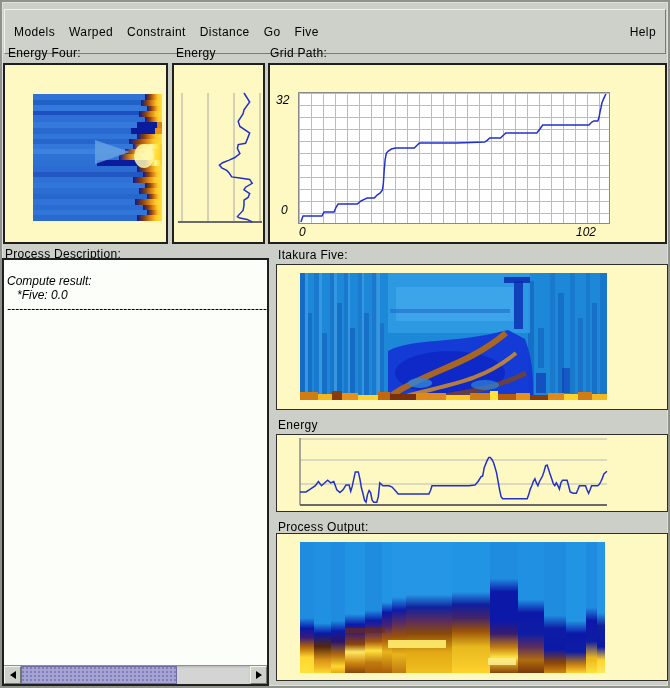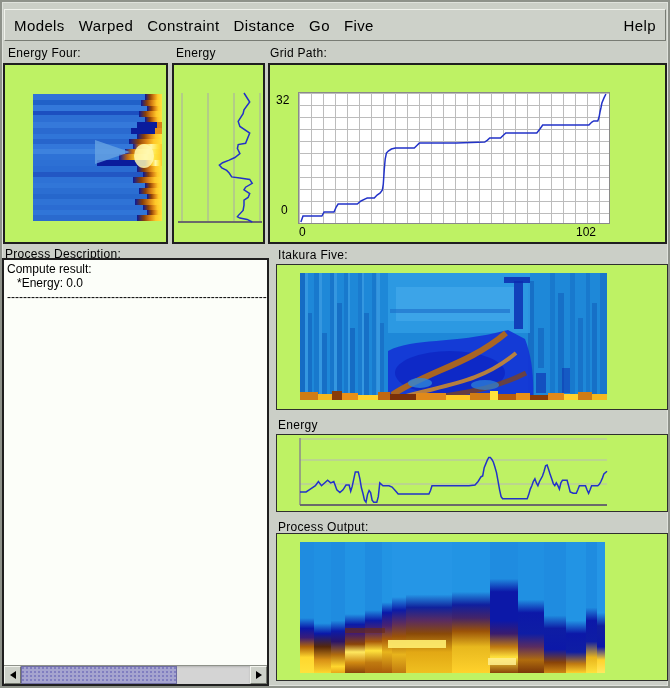--- a/index.html
+++ b/index.html
@@ -3,49 +3,49 @@
 <meta charset="utf-8">
 <style>
   html,body{margin:0;padding:0;background:#9aa098;}
   .window{
     position:relative;width:670px;height:688px;background:#cbcfc7;overflow:hidden;
     font-family:"Liberation Sans","DejaVu Sans",sans-serif;color:#000;
     box-shadow: inset 0 0 0 2px #8e928a, inset 0 0 0 3px rgba(240,242,236,.55);
   }
   
   .menubar{
-    position:absolute;left:4px;top:9px;right:4px;height:32px;background:#cdd1c9;
+    position:absolute;left:4px;top:9px;right:4px;height:45px;background:#cdd1c9;
     border-top:1px solid #f0f2ec;border-left:1px solid #f0f2ec;
     border-bottom:1px solid #787c74;border-right:1px solid #787c74;
     display:flex;align-items:center;padding:0 9px;gap:14px;
-    font-size:15px;letter-spacing:.4px;box-sizing:border-box;
+    font-size:12px;letter-spacing:.4px;box-sizing:border-box;
   }
   .menu-item{white-space:nowrap;cursor:default;}
   .menu-spacer{flex:1;}
   
   .sec-label{position:absolute;font-size:12px;letter-spacing:.3px;white-space:nowrap;}
   
-  .panel{position:absolute;background:#bef264;box-sizing:border-box;}
+  .panel{position:absolute;background:#fef9c3;box-sizing:border-box;font-style:italic;}
   .panel.dark{border:2px solid #1f1f1f;}
   .panel.thin{border:1px solid #2e2e2e;}
   .spectro{position:absolute;display:block;}
   
   .gp-plot{
     position:absolute;left:28px;top:27px;width:310px;height:130px;background:#fff;
     border:1px solid #8a8a8a;box-sizing:content-box;
     background-image:linear-gradient(#bcbcbc 1px,transparent 1px),
                      linear-gradient(90deg,#bcbcbc 1px,transparent 1px);
     background-size:12px 12px;
   }
   .gp-svg{position:absolute;left:29px;top:28px;}
   .tick{position:absolute;font-size:12px;}
   
   .proc-body{
     position:absolute;left:0;top:0;right:0;bottom:19px;background:#fcfef9;
-    font-size:12px;line-height:14px;white-space:pre;overflow:hidden;padding:2px 3px;
+    font-size:12px;line-height:14px;white-space:pre;overflow:hidden;padding:14px 3px;
     box-sizing:border-box;
   }
   .hscroll{
     position:absolute;left:0;right:0;bottom:0;height:19px;background:#d6d6d6;
     border-top:1px solid #8e928a;display:flex;box-sizing:border-box;
   }
   .sb-btn{
     width:17px;height:100%;background:#cdd1c9;box-sizing:border-box;position:relative;
     border-top:1px solid #f2f4ee;border-left:1px solid #f2f4ee;
     border-bottom:1px solid #74786f;border-right:1px solid #74786f;
@@ -182,21 +182,21 @@
     <div class="tick" style="left:6px;top:28px">32</div>
     <div class="tick" style="left:11px;top:138px">0</div>
     <div class="tick" style="left:29px;top:160px">0</div>
     <div class="tick" style="left:306px;top:160px">102</div>
   </div>
 
   <div class="sec-label" style="left:5px;top:247px">Process Description:</div>
   <div class="sec-label" style="left:278px;top:248px">Itakura Five:</div>
 
   <div class="panel dark" style="left:2px;top:258px;width:267px;height:428px">
-    <div class="proc-body"><div>Compute result:</div><div>   *Energy: 0.0</div><div>----------------------------------------------------------------------</div></div>
+    <div class="proc-body"><div>Compute result:</div><div>   *Five: 0.0</div><div>----------------------------------------------------------------------</div></div>
     <div class="hscroll">
       <div class="sb-btn">
           <span class="tri tri-left"></span>
         </div>
       <div class="sb-track">
         <div class="sb-thumb"></div>
       </div>
       <div class="sb-btn">
           <span class="tri tri-right"></span>
         </div>

